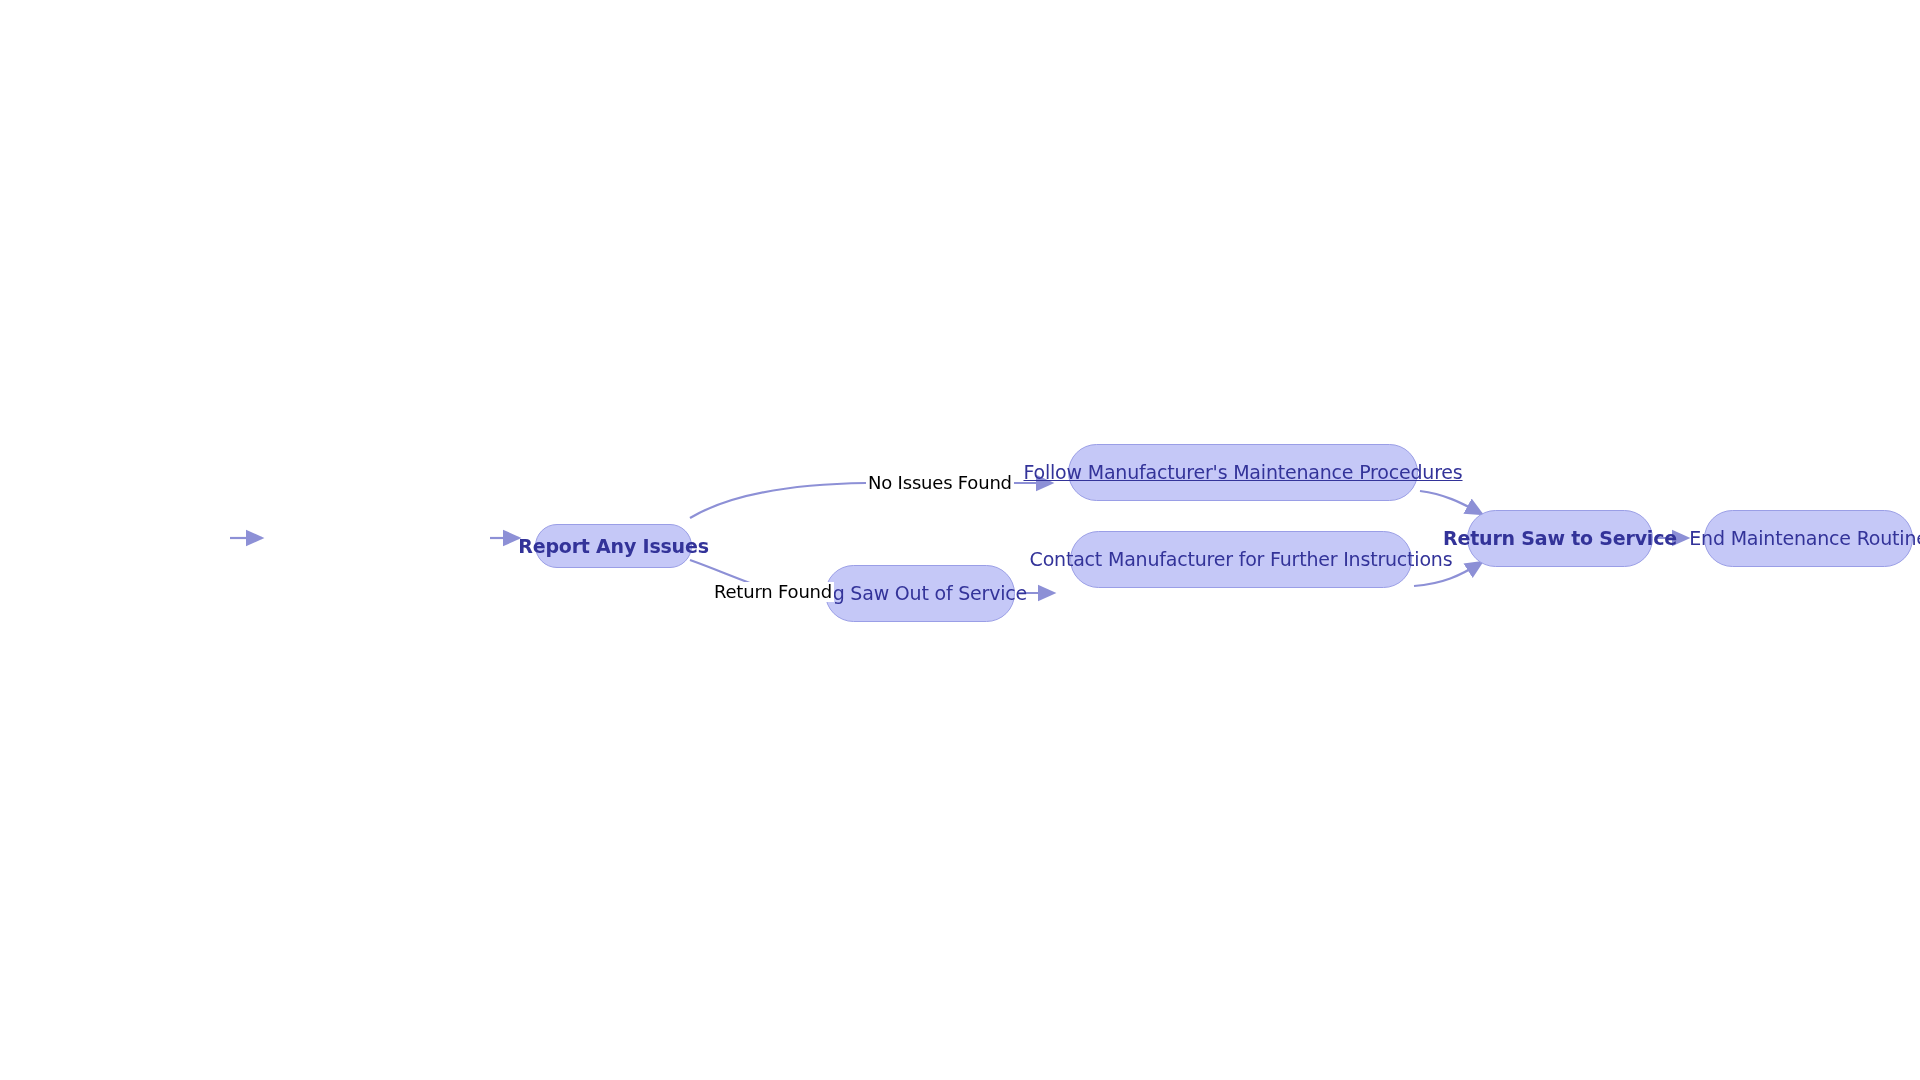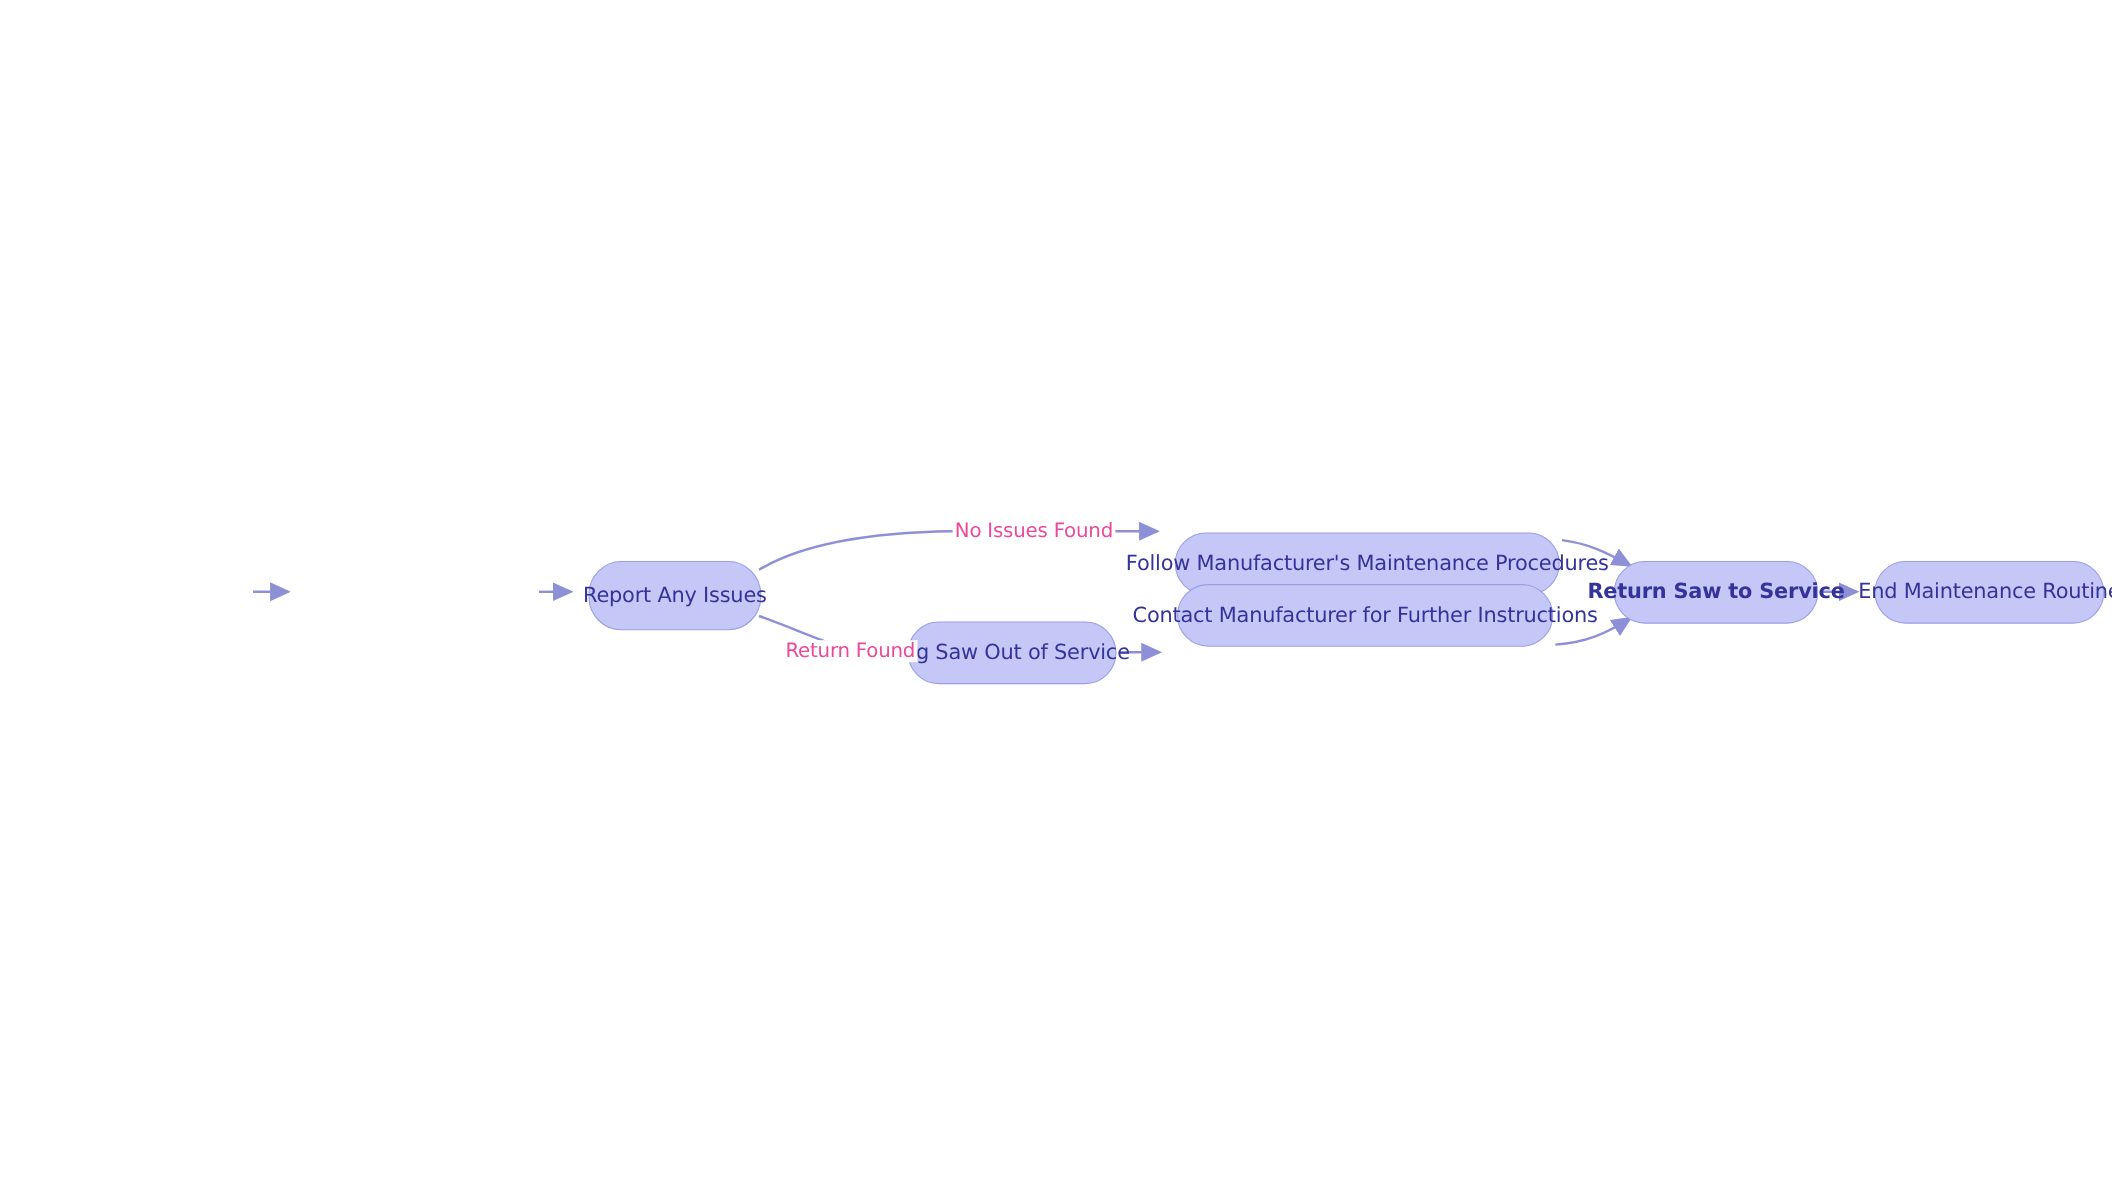--- a/index.html
+++ b/index.html
@@ -40,21 +40,21 @@
     color: #333399;
     font-size: 19px;
     font-weight: 400;
     letter-spacing: -0.2px;
     white-space: nowrap;
     line-height: 1;
     padding: 0 16px;
   }
   .edge-label {
     position: absolute;
-    color: #ec4899;
+    color: #000000;
     font-size: 18px;
     letter-spacing: -0.2px;
     white-space: nowrap;
     background: #ffffff;
     line-height: 1;
     padding: 1px 2px;
   }
 </style>
 </head>
 <body>
@@ -82,25 +82,25 @@
       <path d="M 1420 491 C 1444 494 1460 502 1482 514" marker-end="url(#arrowhead)"></path>
 
       <path d="M 1414 586 C 1442 584 1460 576 1482 562" marker-end="url(#arrowhead)"></path>
 
       <path d="M 1655 538 L 1688 538" marker-end="url(#arrowhead)"></path>
     </g>
   </svg>
 
 
 
-  <div class="node" style="left:535px; top:510px; width:157px; height:63px;">
+  <div class="node" style="left:535px; top:524px; width:157px; height:44px;font-weight:bold;">
     <span>Report Any Issues</span>
   </div>
 
-  <div class="node" style="left:1068px; top:484px; width:350px; height:57px;">
+  <div class="node" style="left:1068px; top:444px; width:350px; height:57px;text-decoration:underline;">
     <span>Follow Manufacturer's Maintenance Procedures</span>
   </div>
 
   <div class="node" style="left:825px; top:565px; width:190px; height:57px;">
     <span>Tag Saw Out of Service</span>
   </div>
 
   <div class="node" style="left:1070px; top:531px; width:342px; height:57px;">
     <span>Contact Manufacturer for Further Instructions</span>
   </div>

